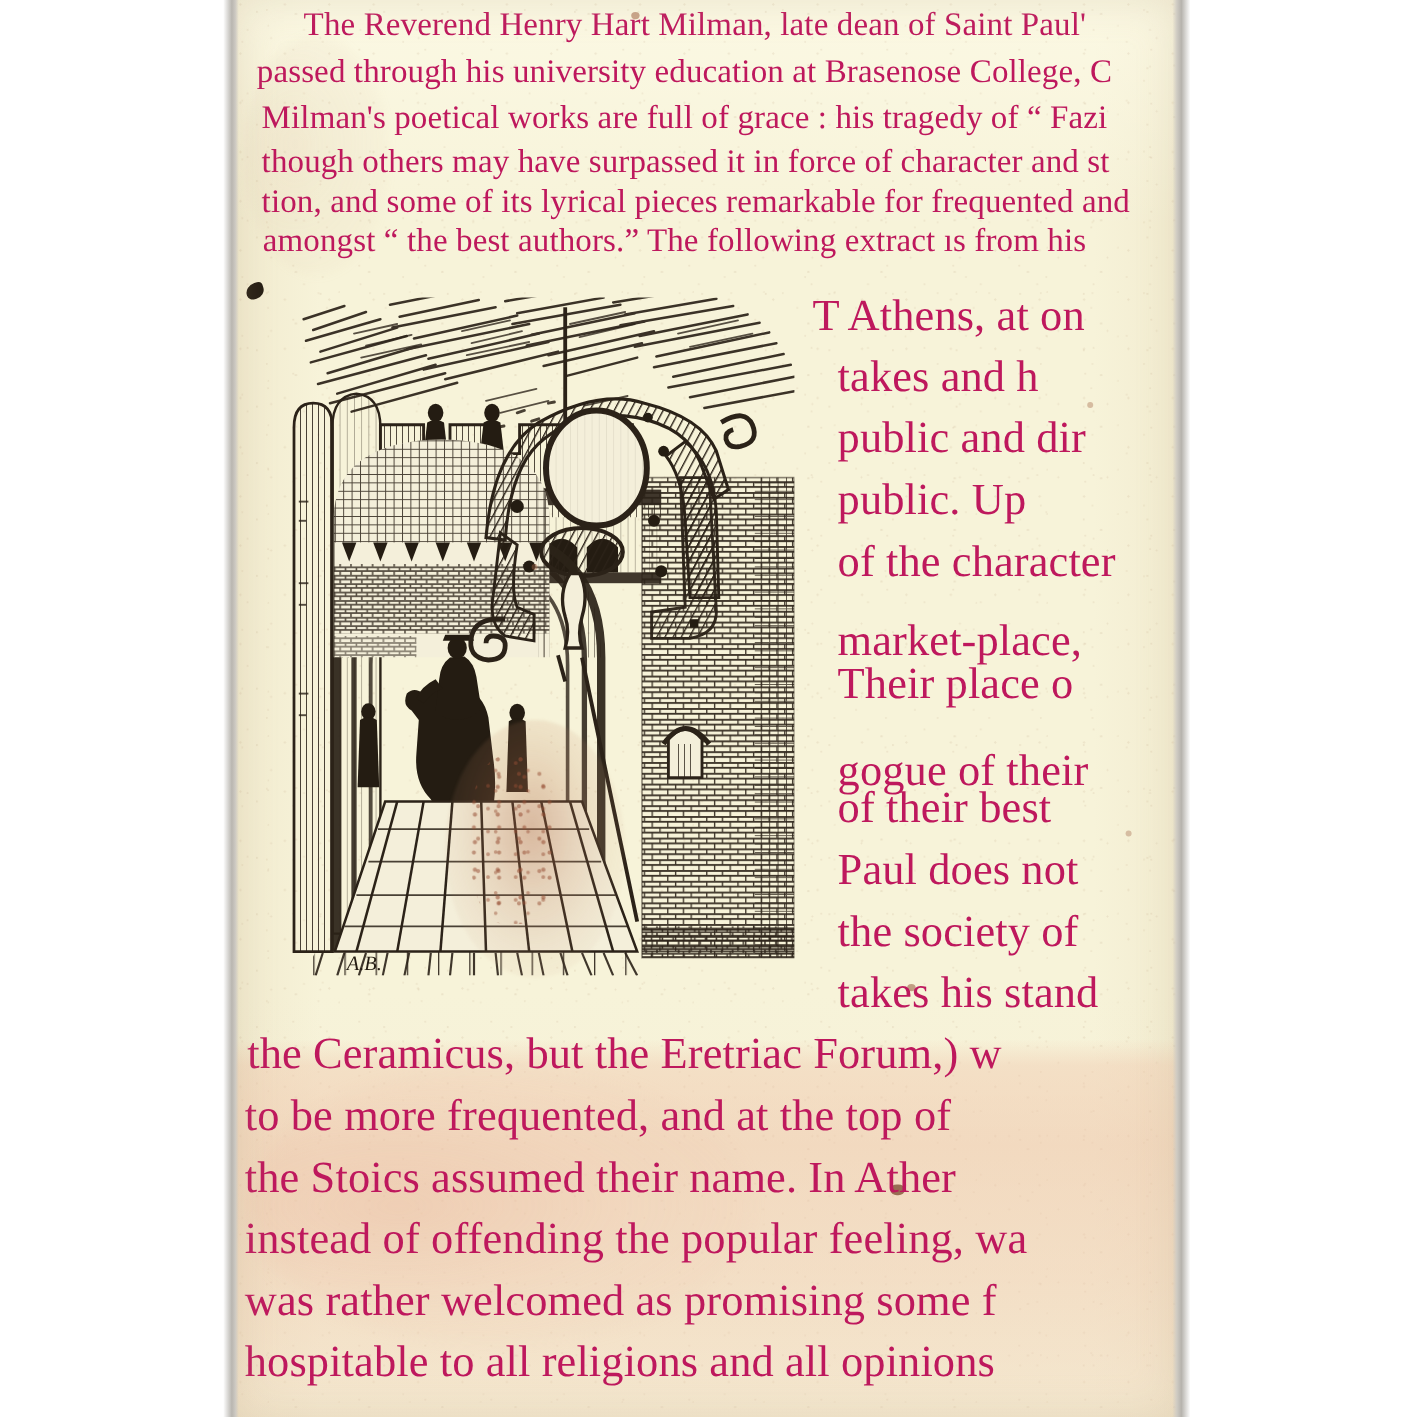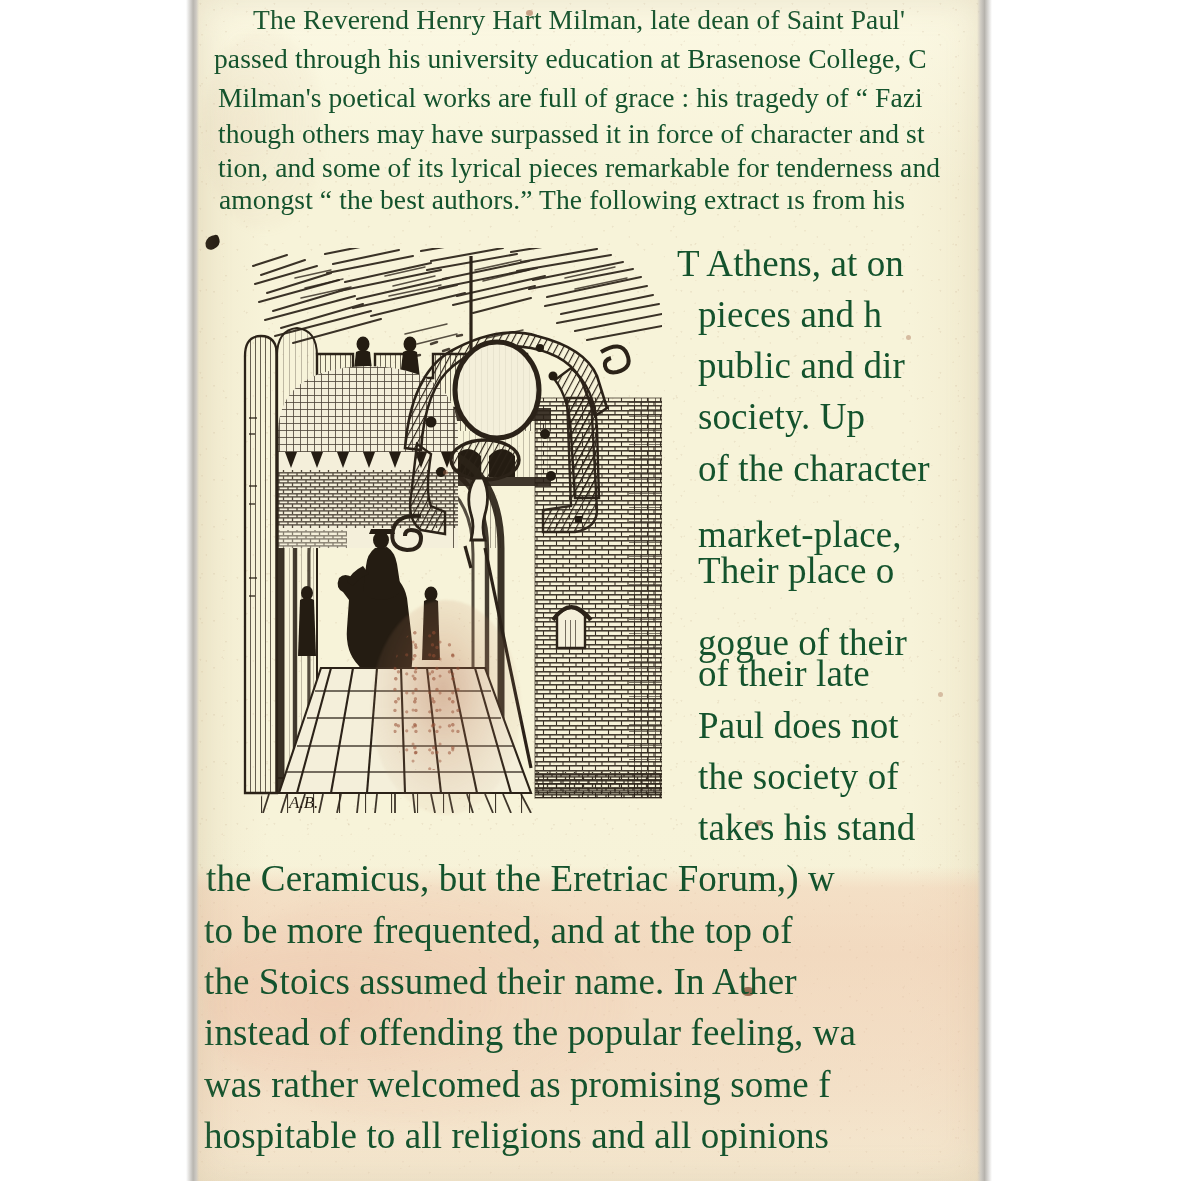--- a/index.html
+++ b/index.html
@@ -142,21 +142,21 @@
     background: #241c12;
     border-radius: 60% 25% 55% 35%;
     transform: rotate(-18deg);
     pointer-events: none;
   }
 
   
   .textlayer {
     position: absolute;
     inset: 0;
-    color: #14532d;
+    color: #be185d;
   }
   .line {
     position: absolute;
     white-space: nowrap;
     line-height: 1;
   }
 
   .hdr-line {
     font-size: 27.5px;
     letter-spacing: 0.1px;
@@ -519,32 +519,32 @@
     <div class="stain stain-dot-e"></div>
     <div class="stain stain-dot-f"></div>
     <div class="ink-blot"></div>
 
     <div class="textlayer">
 
       <div class="line hdr-line" style="left:57px;  top:6px;">The Reverend  Henry  Hart  Milman, late  dean of  Saint Paul'</div>
       <div class="line hdr-line" style="left:18px;  top:45px;">passed through his university education at  Brasenose College, C</div>
       <div class="line hdr-line" style="left:22px;  top:84px;">Milman's poetical works are full of grace : his tragedy of  “ Fazi</div>
       <div class="line hdr-line" style="left:22px;  top:120px;">though others may have surpassed it in force of character and st</div>
-      <div class="line hdr-line" style="left:22px;  top:154px;">tion, and some of its lyrical pieces remarkable for tenderness and</div>
+      <div class="line hdr-line" style="left:22px;  top:154px;">tion, and some of its lyrical pieces remarkable for frequented and</div>
       <div class="line hdr-line" style="left:23px;  top:186px;">amongst “ the best authors.”   The following extract ıs from his</div>
 
       <div class="line col-line" style="left:481px; top:245px;">T  Athens, at on</div>
-      <div class="line col-line" style="left:502px; top:296px;">pieces  and  h</div>
+      <div class="line col-line" style="left:502px; top:296px;">takes  and  h</div>
       <div class="line col-line" style="left:502px; top:347px;">public  and  dir</div>
-      <div class="line col-line" style="left:502px; top:398px;">society.    Up</div>
+      <div class="line col-line" style="left:502px; top:398px;">public.    Up</div>
       <div class="line col-line" style="left:502px; top:450px;">of  the  character</div>
       <div class="line col-line" style="left:502px; top:516px;">market-place,</div>
       <div class="line col-line" style="left:502px; top:552px;">Their   place  o</div>
       <div class="line col-line" style="left:502px; top:604px;margin-top:20px;">gogue of their</div>
-      <div class="line col-line" style="left:502px; top:655px;">of  their   late</div>
+      <div class="line col-line" style="left:502px; top:655px;">of  their   best</div>
       <div class="line col-line" style="left:502px; top:707px;text-align:right;">Paul  does  not</div>
       <div class="line col-line" style="left:502px; top:758px;">the  society  of</div>
       <div class="line col-line" style="left:502px; top:809px;">takes his stand</div>
 
       <div class="line body-line" style="left:10px; top:860px;">the Ceramicus, but the Eretriac Forum,) w</div>
       <div class="line body-line" style="left:8px;  top:912px;">to be more frequented, and at the top of</div>
       <div class="line body-line" style="left:8px;  top:963px;">the Stoics assumed their name.   In Ather</div>
       <div class="line body-line" style="left:8px;  top:1014px;">instead of offending the popular feeling, wa</div>
       <div class="line body-line" style="left:8px;  top:1066px;">was rather welcomed  as promising some f</div>
       <div class="line body-line" style="left:8px;  top:1117px;">hospitable  to  all  religions  and  all  opinions</div>

